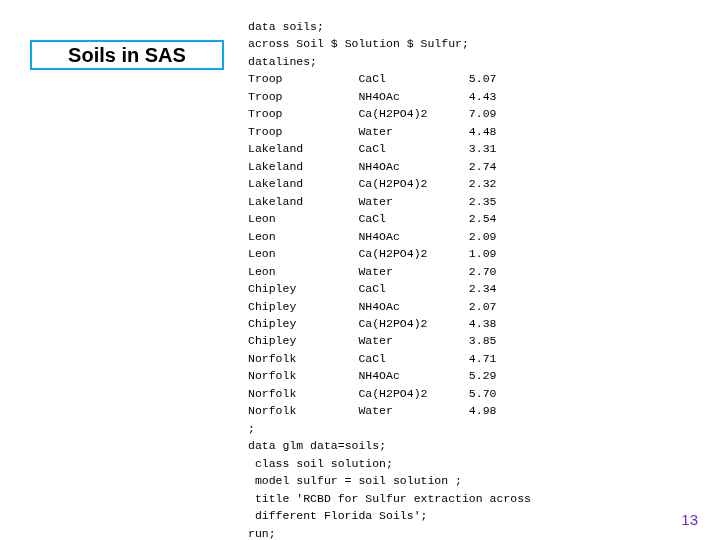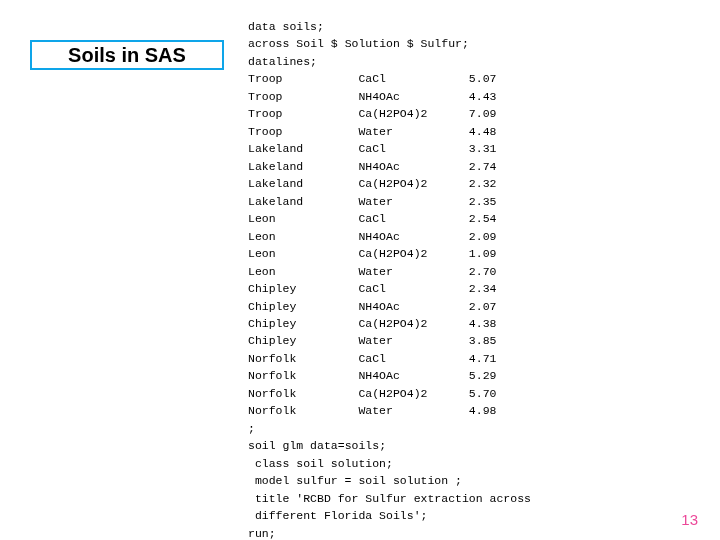--- a/index.html
+++ b/index.html
@@ -52,21 +52,21 @@
 
     .code-block .kw {
       font-weight: normal;
     }
 
     .page-number {
       position: absolute;
       bottom: 12px;
       right: 22px;
       font-size: 15px;
-      color: #ec4899;
+      color: #6d28d9;
     }
   </style>
 </head>
 <body>
 
 <div class="slide-container">
 
   <div class="title-box">
     <span class="title-text">Soils in SAS</span>
   </div>
@@ -88,21 +88,21 @@
 Leon            Water           2.70
 Chipley         CaCl            2.34
 Chipley         NH4OAc          2.07
 Chipley         Ca(H2PO4)2      4.38
 Chipley         Water           3.85
 Norfolk         CaCl            4.71
 Norfolk         NH4OAc          5.29
 Norfolk         Ca(H2PO4)2      5.70
 Norfolk         Water           4.98
 ;
-<span class="kw">soil glm</span> data=soils;
+<span class="kw">data glm</span> data=soils;
  class soil solution;
  model sulfur = soil solution ;
  title 'RCBD for Sulfur extraction across
  different Florida Soils';
 <span class="kw">run;</span></div>
 
   <div class="page-number">13</div>
 
 </div>
 

